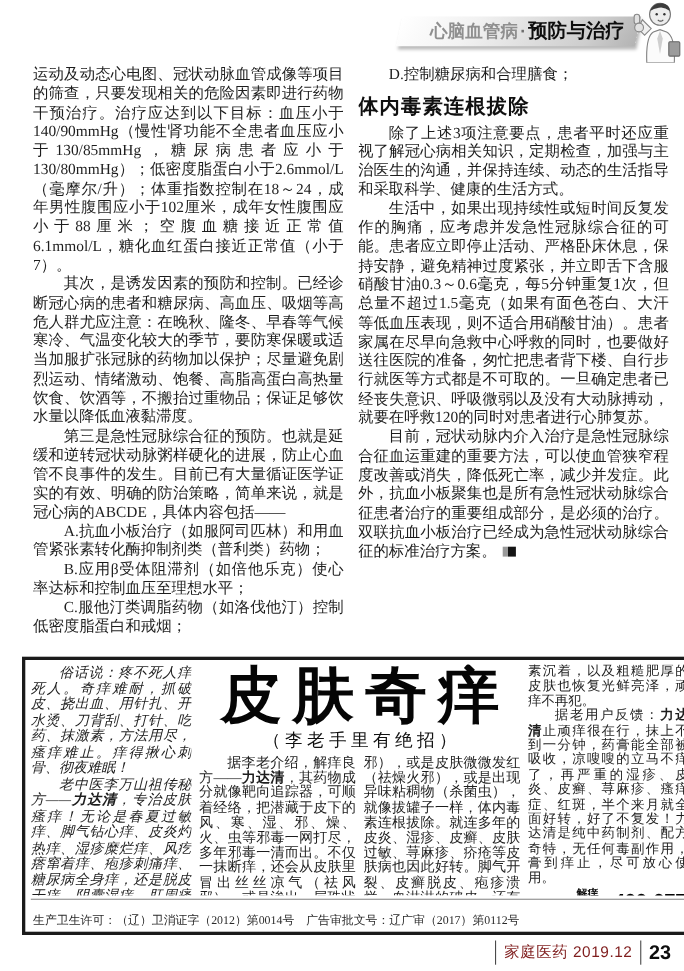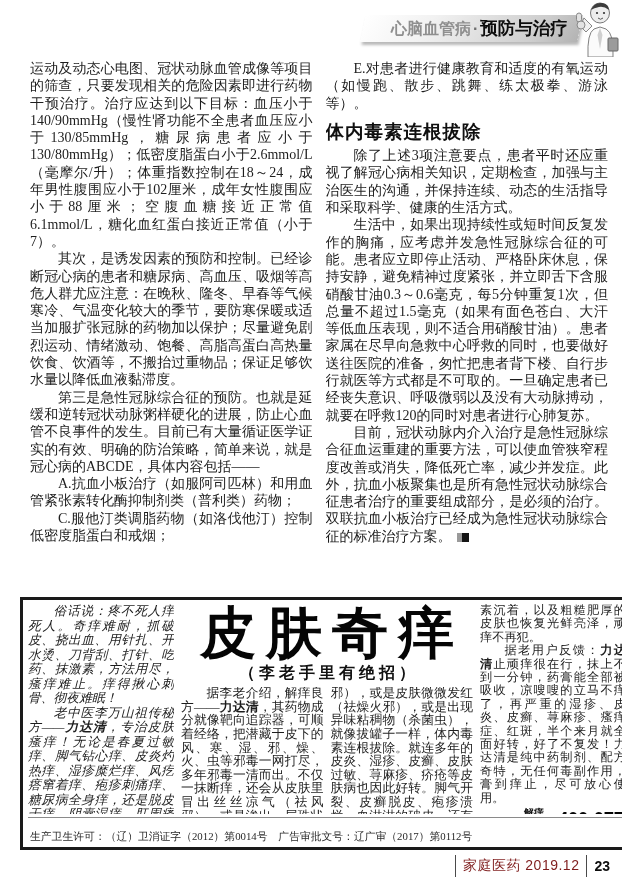--- a/index.html
+++ b/index.html
@@ -57,21 +57,21 @@
     width:146px; flex:none; font-style:italic; font-weight:500;
     font-size:12.8px; line-height:14.5px; text-align:justify; overflow:hidden;
   }
   .ad-col1 p { margin:0; text-indent:2em; }
   .ad-mid { width:292px; flex:none; display:flex; flex-direction:column; overflow:hidden; }
   .ad-title {
     font-size:56px; line-height:1.04; font-weight:900; color:#050505;
     text-align:center; letter-spacing:10px; padding-left:10px; white-space:nowrap;
   }
   .ad-subtitle {
-    font-size:16px; font-weight:bold; letter-spacing:4px; padding-left:4px;
+    font-size:16px; font-weight:normal; letter-spacing:4px; padding-left:4px;
     text-align:center; margin:1px 0 3px; white-space:nowrap; color:#111;
   }
   .ad-mid-text { flex:1; display:flex; gap:7px; overflow:hidden; }
   .subcol { flex:1; font-size:12.8px; line-height:13.6px; text-align:justify; overflow:hidden; }
   .subcol p { margin:0; }
   .subcol.first p { text-indent:2em; }
   .ad-col4 { flex:1; font-size:12.2px; line-height:13.4px; text-align:justify; overflow:hidden; }
   .ad-col4 p { margin:0; }
   .ad-col4 p.indent { text-indent:2em; }
   .hotline-row { display:flex; align-items:center; gap:4px; margin-top:2px; white-space:nowrap;margin-left:44px; }
@@ -90,21 +90,21 @@
   }
 
   
   .footer {
     position:absolute; right:12px; top:854px; height:24px;
     display:flex; align-items:center;
     font-family:"Liberation Sans","DejaVu Sans",sans-serif;
   }
   .footer .vbar { width:1px; height:22px; background:#4a4a4a; margin:0 7px; }
   .footer-journal { font-size:14px; color:#7f1d1d; letter-spacing:0.5px; }
-  .footer-page { font-size:14px; font-weight:bold; color:#0d0d0d; }
+  .footer-page { font-size:18px; font-weight:bold; color:#0d0d0d; }
   b { font-weight:bold; }
 </style>
 </head>
 <body>
 
 <div class="page">
 
   <div>
     <div class="header-ribbon">
       <span class="inner">
@@ -125,24 +125,25 @@
       <rect x="38" y="37" width="10" height="13" rx="1" fill="#9b9b9b" stroke="#666"></rect>
     </svg>
   </div>
 
   <div class="article">
     <div class="col">
       <p class="flush">运动及动态心电图、冠状动脉血管成像等项目的筛查，只要发现相关的危险因素即进行药物干预治疗。治疗应达到以下目标：血压小于140/90mmHg（慢性肾功能不全患者血压应小于130/85mmHg，糖尿病患者应小于130/80mmHg）；低密度脂蛋白小于2.6mmol/L（毫摩尔/升）；体重指数控制在18～24，成年男性腹围应小于102厘米，成年女性腹围应小于88厘米；空腹血糖接近正常值6.1mmol/L，糖化血红蛋白接近正常值（小于7）。</p>
       <p>其次，是诱发因素的预防和控制。已经诊断冠心病的患者和糖尿病、高血压、吸烟等高危人群尤应注意：在晚秋、隆冬、早春等气候寒冷、气温变化较大的季节，要防寒保暖或适当加服扩张冠脉的药物加以保护；尽量避免剧烈运动、情绪激动、饱餐、高脂高蛋白高热量饮食、饮酒等，不搬抬过重物品；保证足够饮水量以降低血液黏滞度。</p>
       <p>第三是急性冠脉综合征的预防。也就是延缓和逆转冠状动脉粥样硬化的进展，防止心血管不良事件的发生。目前已有大量循证医学证实的有效、明确的防治策略，简单来说，就是冠心病的ABCDE，具体内容包括——</p>
       <p>A.抗血小板治疗（如服阿司匹林）和用血管紧张素转化酶抑制剂类（普利类）药物；</p>
+      <p>B.应用β受体阻滞剂（如倍他乐克）使心率达标和控制血压至理想水平；</p>
       <p>C.服他汀类调脂药物（如洛伐他汀）控制低密度脂蛋白和戒烟；</p>
     </div>
     <div class="col">
-      <p>E.对患者进行健康教育和适度的有氧运动（如慢跑、散步、跳舞、练太极拳、游泳等）。</p>
+      <p>D.控制糖尿病和合理膳食；</p>
       <h2 class="section-heading">体内毒素连根拔除</h2>
       <p>除了上述3项注意要点，患者平时还应重视了解冠心病相关知识，定期检查，加强与主治医生的沟通，并保持连续、动态的生活指导和采取科学、健康的生活方式。</p>
       <p>生活中，如果出现持续性或短时间反复发作的胸痛，应考虑并发急性冠脉综合征的可能。患者应立即停止活动、严格卧床休息，保持安静，避免精神过度紧张，并立即舌下含服硝酸甘油0.3～0.6毫克，每5分钟重复1次，但总量不超过1.5毫克（如果有面色苍白、大汗等低血压表现，则不适合用硝酸甘油）。患者家属在尽早向急救中心呼救的同时，也要做好送往医院的准备，匆忙把患者背下楼、自行步行就医等方式都是不可取的。一旦确定患者已经丧失意识、呼吸微弱以及没有大动脉搏动，就要在呼救120的同时对患者进行心肺复苏。</p>
       <p><span>目前，冠状动脉内介入治疗是急性冠脉综合征血运重建的重要方法，可以使血管狭窄程度改善或消失，降低死亡率，减少并发症。此外，抗血小板聚集也是所有急性冠状动脉综合征患者治疗的重要组成部分，是必须的治疗。双联抗血小板治疗已经成为急性冠状动脉综合征的标准治疗方案。</span><span class="endmark"></span></p>
     </div>
   </div>
 
   <div class="ad">
     <div class="ad-cols">
 

